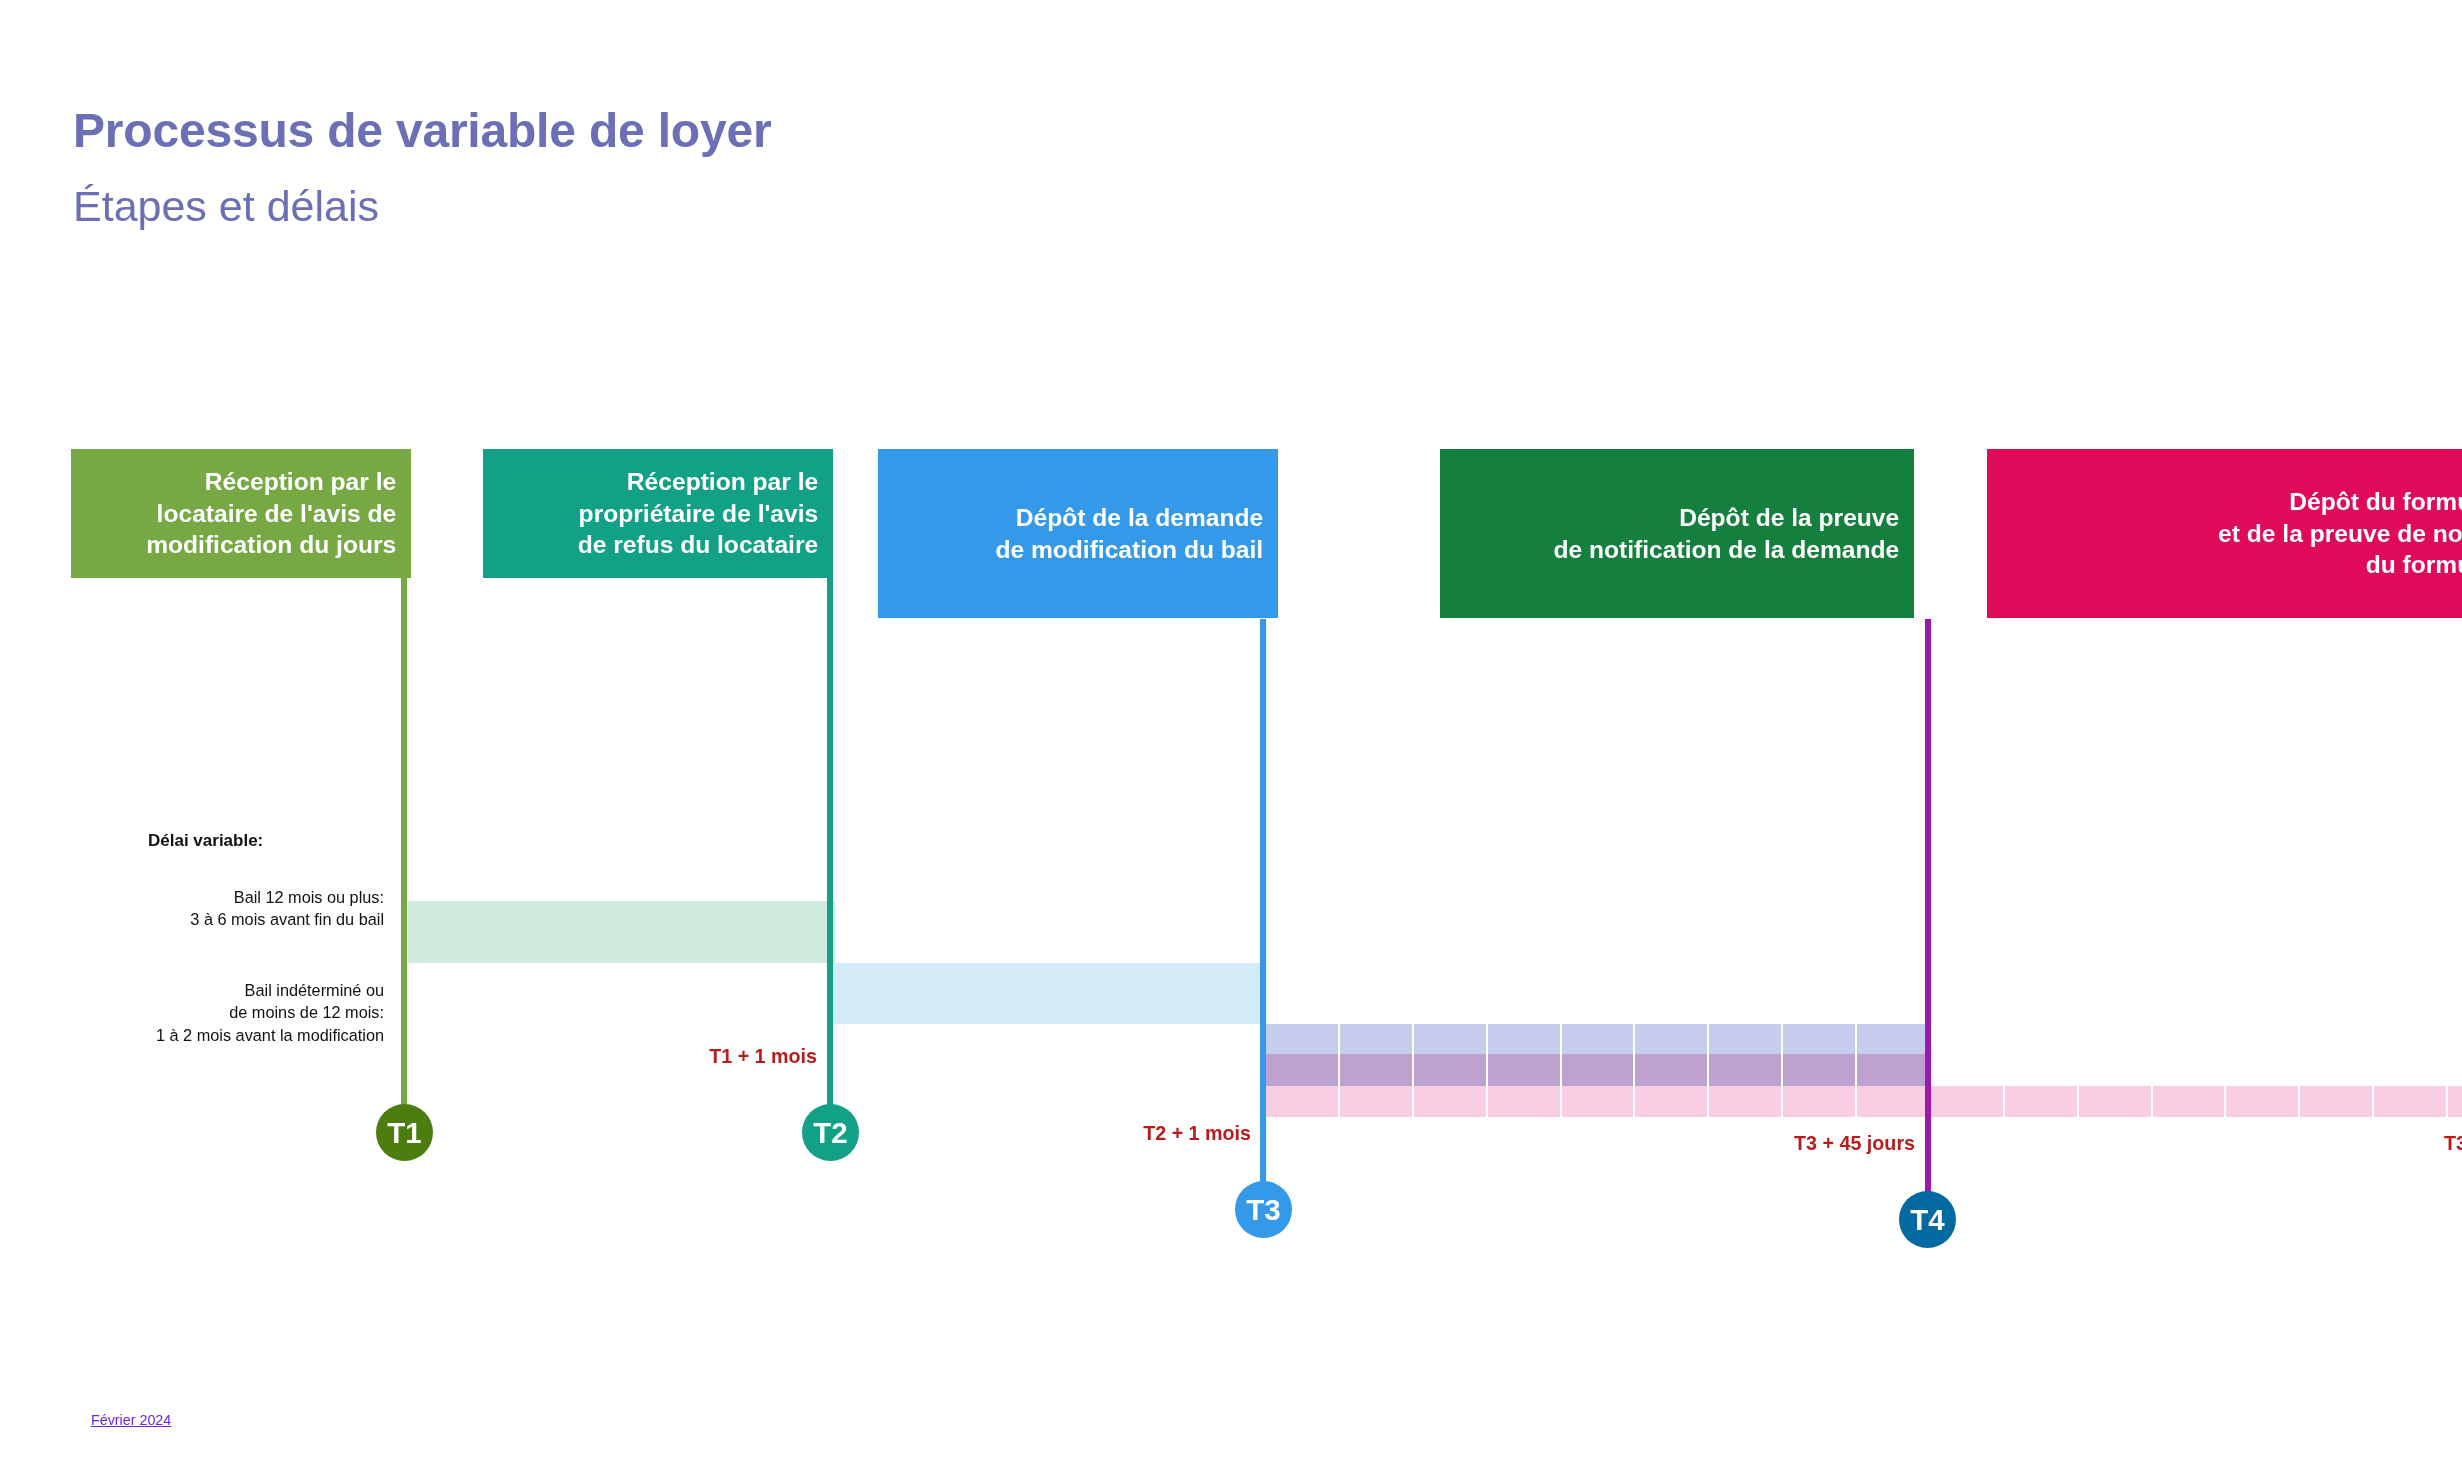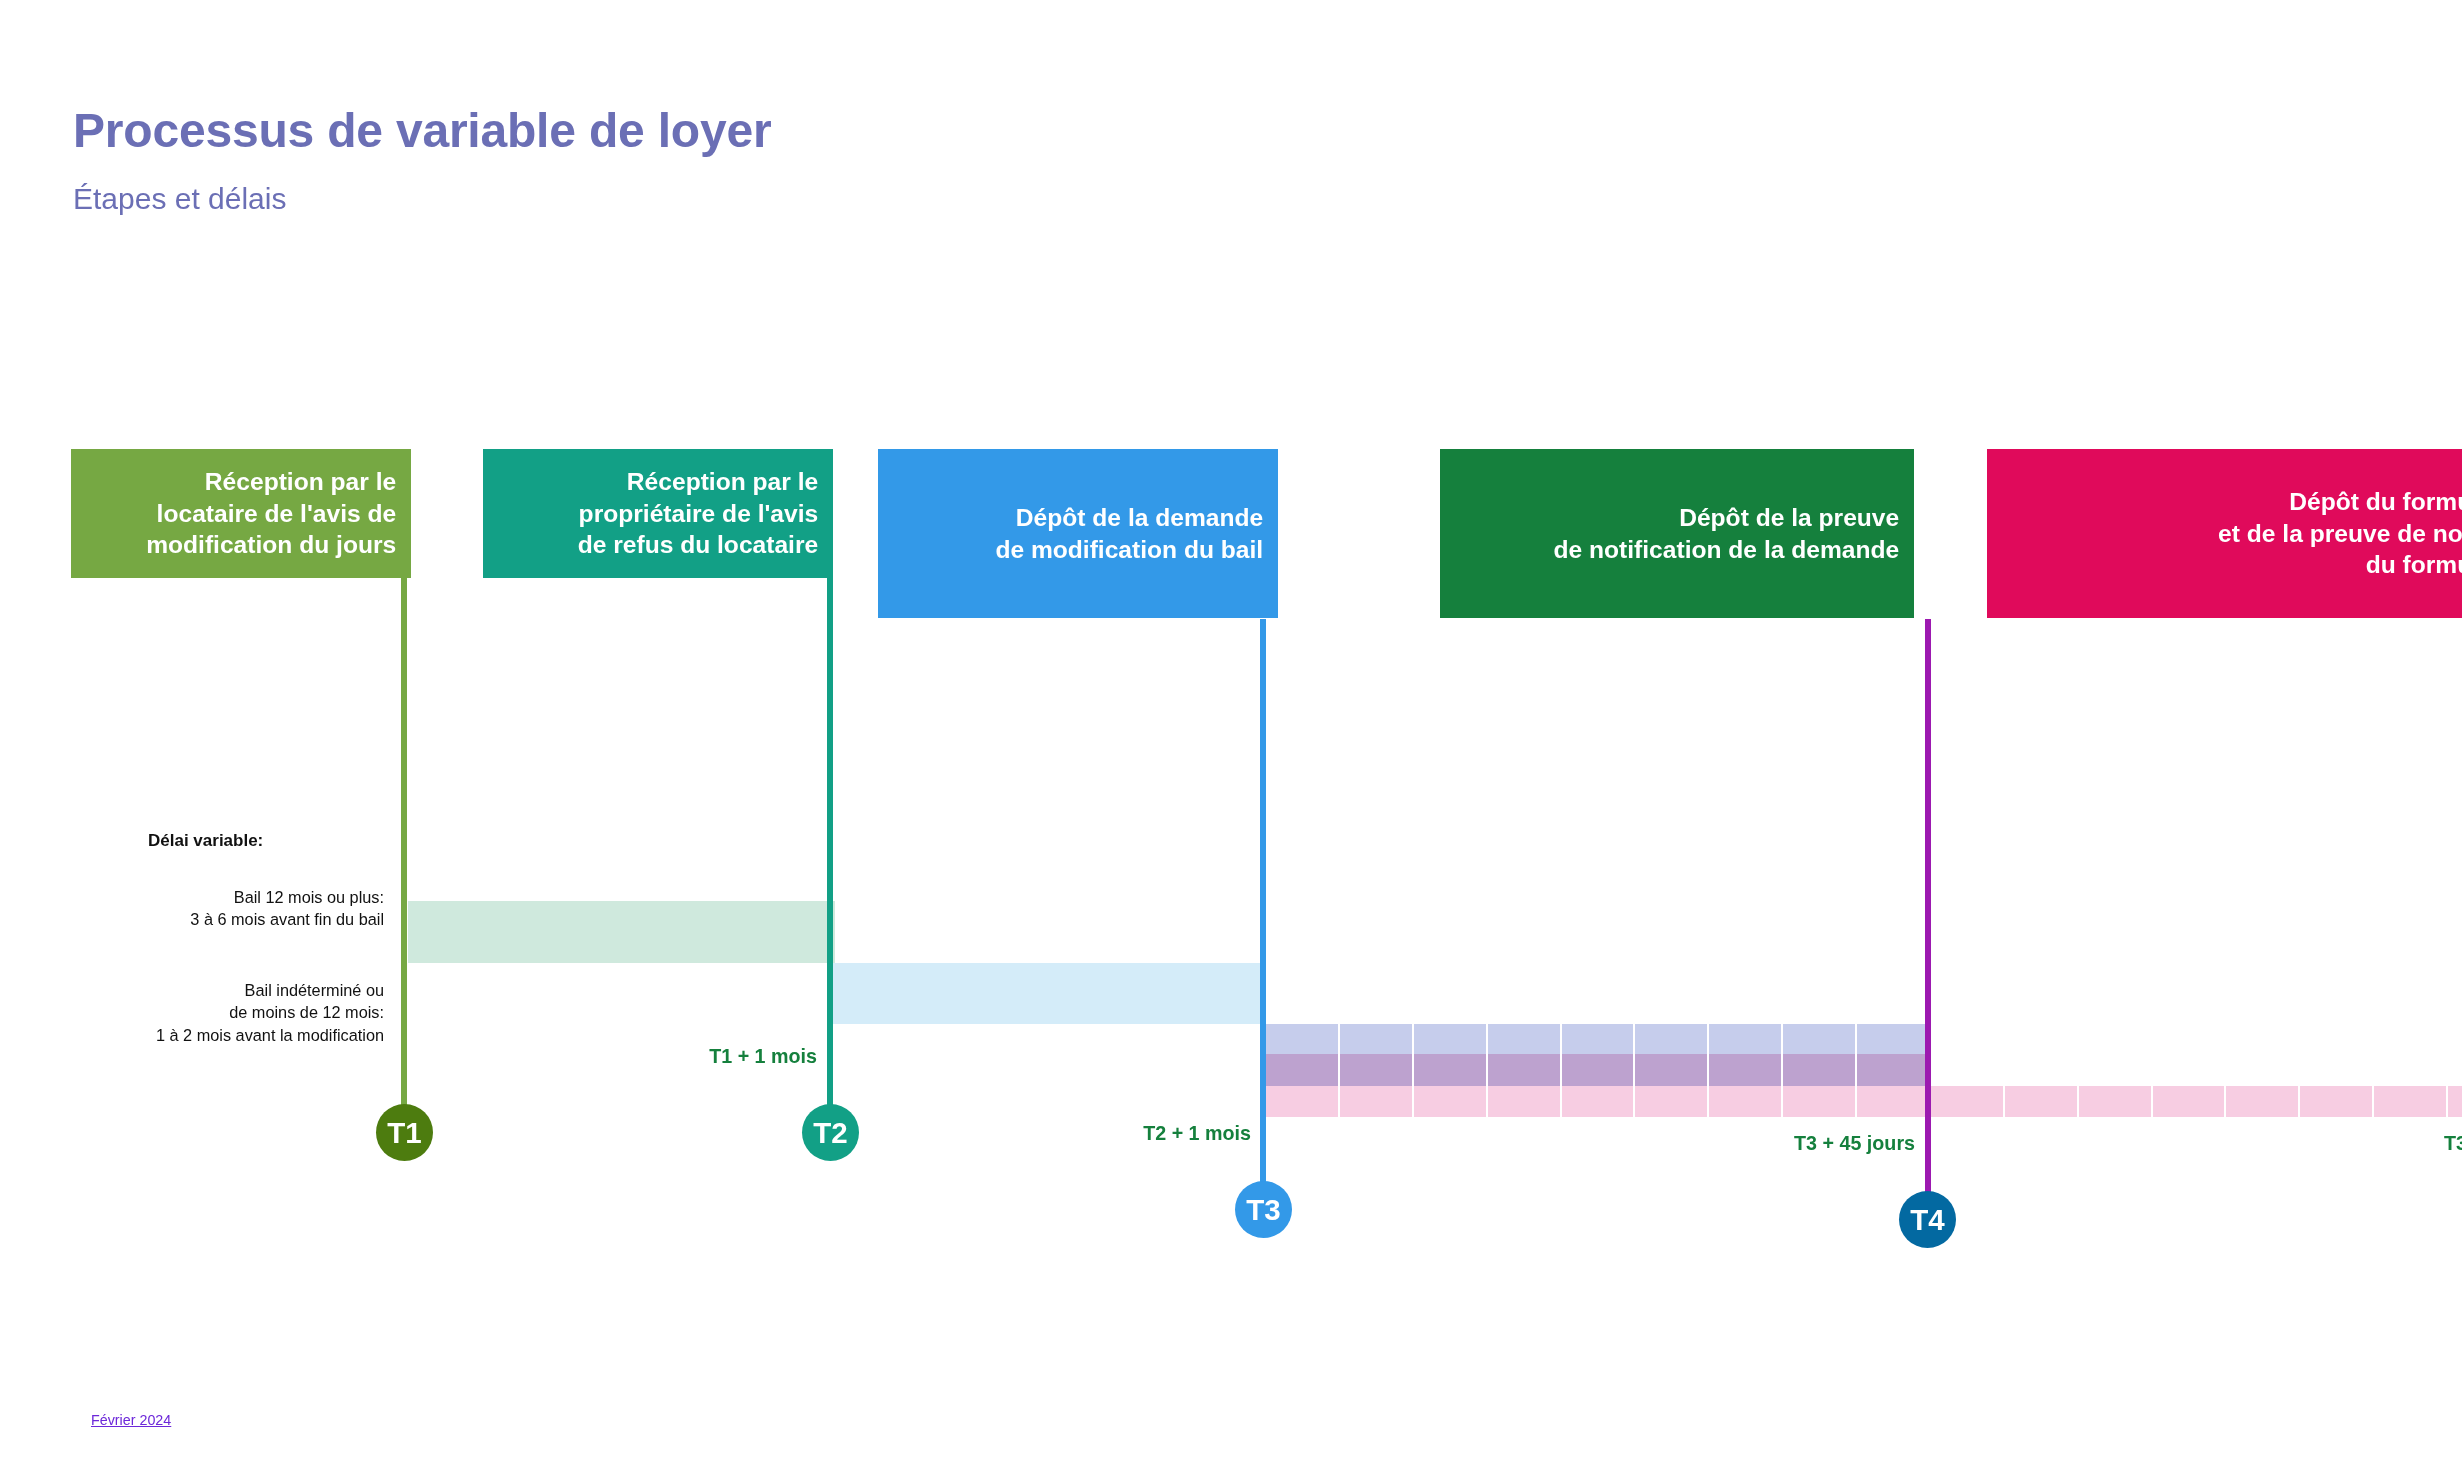--- a/index.html
+++ b/index.html
@@ -11,21 +11,21 @@
     overflow:hidden;
   }
   
   .title{
     position:absolute;left:73px;top:103px;
     font-size:48px;font-weight:bold;color:#6b6fb5;
     letter-spacing:-0.2px;white-space:nowrap;
   }
   .subtitle{
     position:absolute;left:73px;top:182px;
-    font-size:30px;font-weight:normal;color:#6b6fb5;
+    font-size:43px;font-weight:normal;color:#6b6fb5;
     white-space:nowrap;
   }
   .footer-date{
     position:absolute;left:91px;top:1412px;
     font-size:14.3px;color:#6d28d9;white-space:nowrap;text-decoration:underline;
   }
   
   .step-box{
     position:absolute;
     box-sizing:border-box;
@@ -47,21 +47,21 @@
   
   .node{
     position:absolute;
     width:57px;height:57px;border-radius:50%;
     color:#ffffff;font-weight:bold;font-size:29.5px;
     display:flex;align-items:center;justify-content:center;
   }
   
   .node-label{
     position:absolute;
-    font-size:19.7px;font-weight:bold;color:#15803d;
+    font-size:19.7px;font-weight:bold;color:#b91c1c;
     white-space:nowrap;text-align:right;
   }
   
   .ann-head{
     position:absolute;
     font-size:17px;font-weight:bold;color:#111111;
     text-align:left;white-space:nowrap;
   }
   .ann-body{
     position:absolute;

